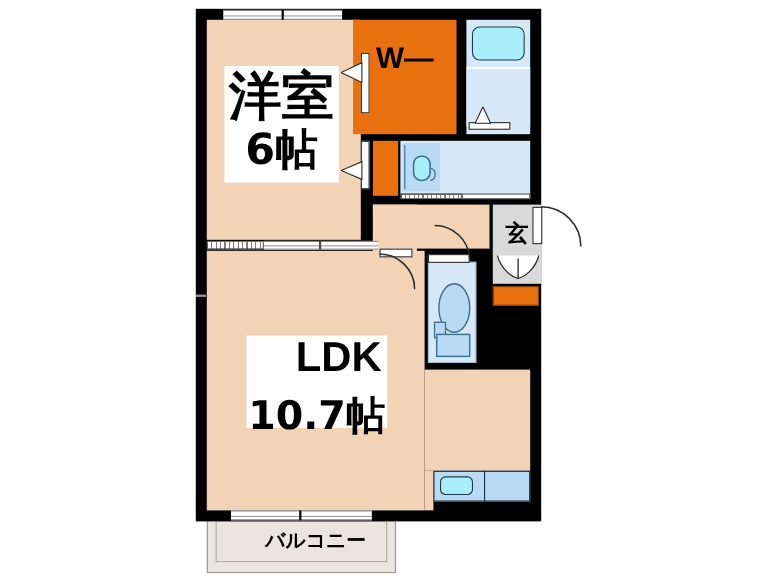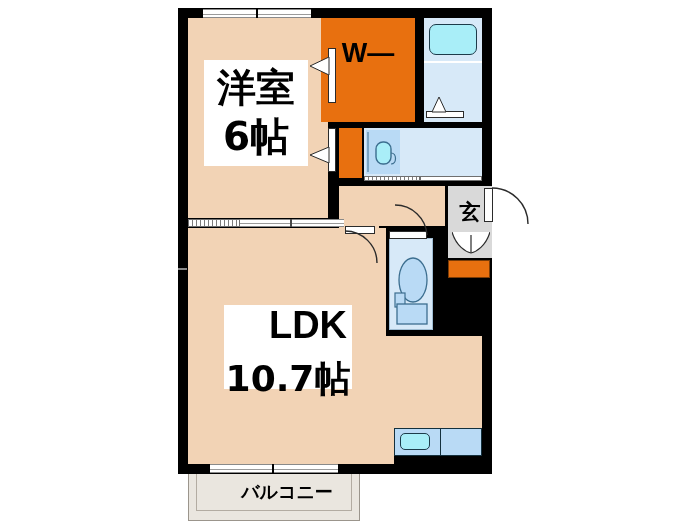--- a/index.html
+++ b/index.html
@@ -146,20 +146,20 @@
   <svg class="abs" style="left:310px;top:146px;width:20px;height:18px;" viewBox="0 0 20 18">
     <path d="M0 9 L19 1 L19 17 Z" fill="#ffffff" stroke="#2b2b2b" stroke-width="1"></path>
   </svg>
 
   <div class="abs white" style="left:345px;top:226px;width:30px;height:8px;border:1px solid #2b2b2b;"></div>
   <svg class="abs" style="left:344px;top:230px;width:34px;height:34px;" viewBox="0 0 34 34">
     <path d="M1 1 A32 32 0 0 1 33 33" stroke="#2b2b2b" stroke-width="1.4" fill="none"></path>
   </svg>
 
   <div class="labelbox" style="position:absolute;left:204px;top:60px;width:104px;height:106px;"></div>
-  <div class="label jp" style="left:204px;top:64px;width:104px;height:48px;font-size:39px;">洋室</div>
+  <div class="label jp" style="left:204px;top:64px;width:104px;height:48px;font-size:48px;">洋室</div>
   <div class="label jp" style="left:204px;top:113px;width:104px;height:48px;font-size:39px;">6帖</div>
 
   <div class="labelbox" style="position:absolute;left:224px;top:305px;width:128px;height:84px;"></div>
   <div class="label" style="left:224px;top:305px;width:128px;height:42px;font-size:38px;padding-left:20px;">LDK</div>
   <div class="label jp" style="left:224px;top:358px;width:128px;height:42px;font-size:36px;">10.7帖</div>
 
 </div>
 
 </body></html>

